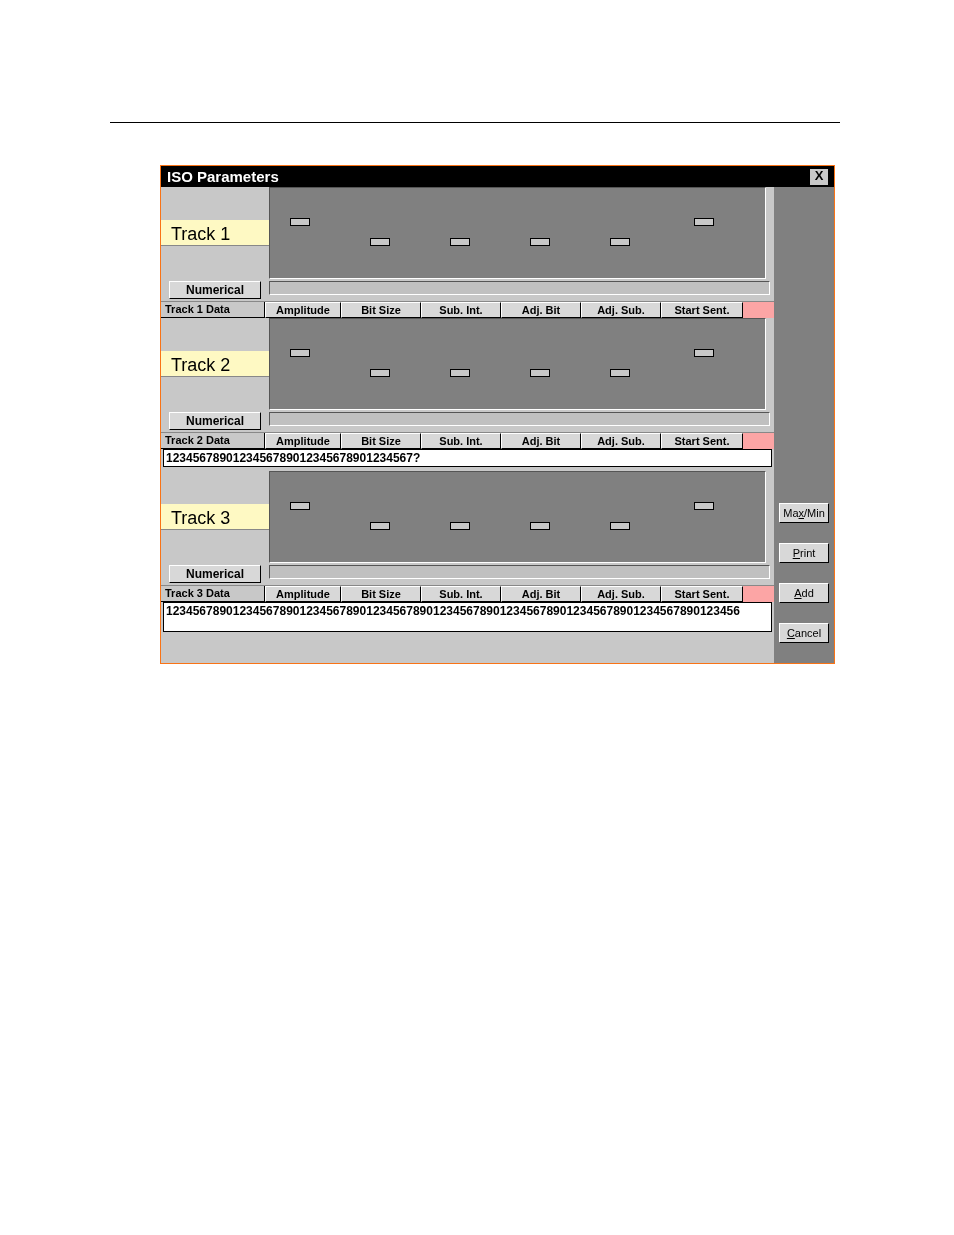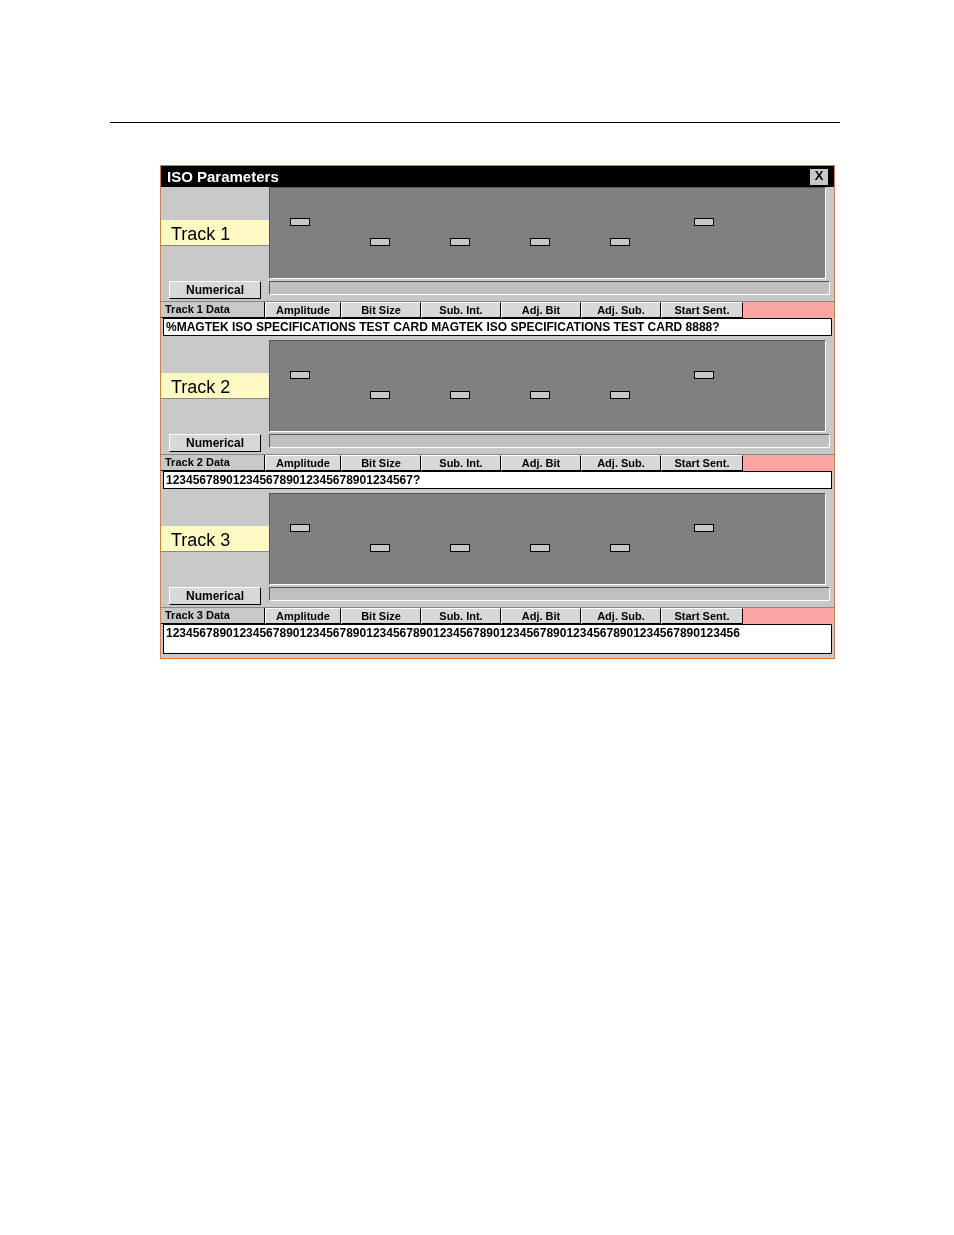--- a/index.html
+++ b/index.html
@@ -209,21 +209,20 @@
         </div>
         <div class="header-row">
           <div class="hcell first">Track 1 Data</div>
           <div class="hcell c-amp">Amplitude</div>
           <div class="hcell c-bit">Bit Size</div>
           <div class="hcell c-sub">Sub. Int.</div>
           <div class="hcell c-adjb">Adj. Bit</div>
           <div class="hcell c-adjs">Adj. Sub.</div>
           <div class="hcell c-ss">Start Sent.</div>
         </div>
-        <div class="data-row">%MAGTEK ISO SPECIFICATIONS TEST CARD MAGTEK ISO SPECIFICATIONS TEST CARD 8888?</div>
       </div>
 
       <div class="track-block">
         <div class="track-head-row">
           <div class="track-title">Track 2</div>
           <div style="flex:1; margin-right:4px;">
             <div class="graph-area" style="height:92px;">
               <div class="graph-box gm1"></div>
               <div class="graph-box gm2"></div>
               <div class="graph-box gm3"></div>
@@ -278,14 +277,20 @@
           <div class="hcell c-sub">Sub. Int.</div>
           <div class="hcell c-adjb">Adj. Bit</div>
           <div class="hcell c-adjs">Adj. Sub.</div>
           <div class="hcell c-ss">Start Sent.</div>
         </div>
         <div class="data-row tall">12345678901234567890123456789012345678901234567890123456789012345678901234567890123456</div>
       </div>
 
     </div>
 
+    <div class="side-col">
+      <div class="side-btn"><span>Ma</span><u>x</u><span>/Min</span></div>
+      <div class="side-btn"><u>P</u><span>rint</span></div>
+      <div class="side-btn"><u>A</u><span>dd</span></div>
+      <div class="side-btn"><u>C</u><span>ancel</span></div>
+    </div>
   </div>
 </div>
 
 </body></html>

